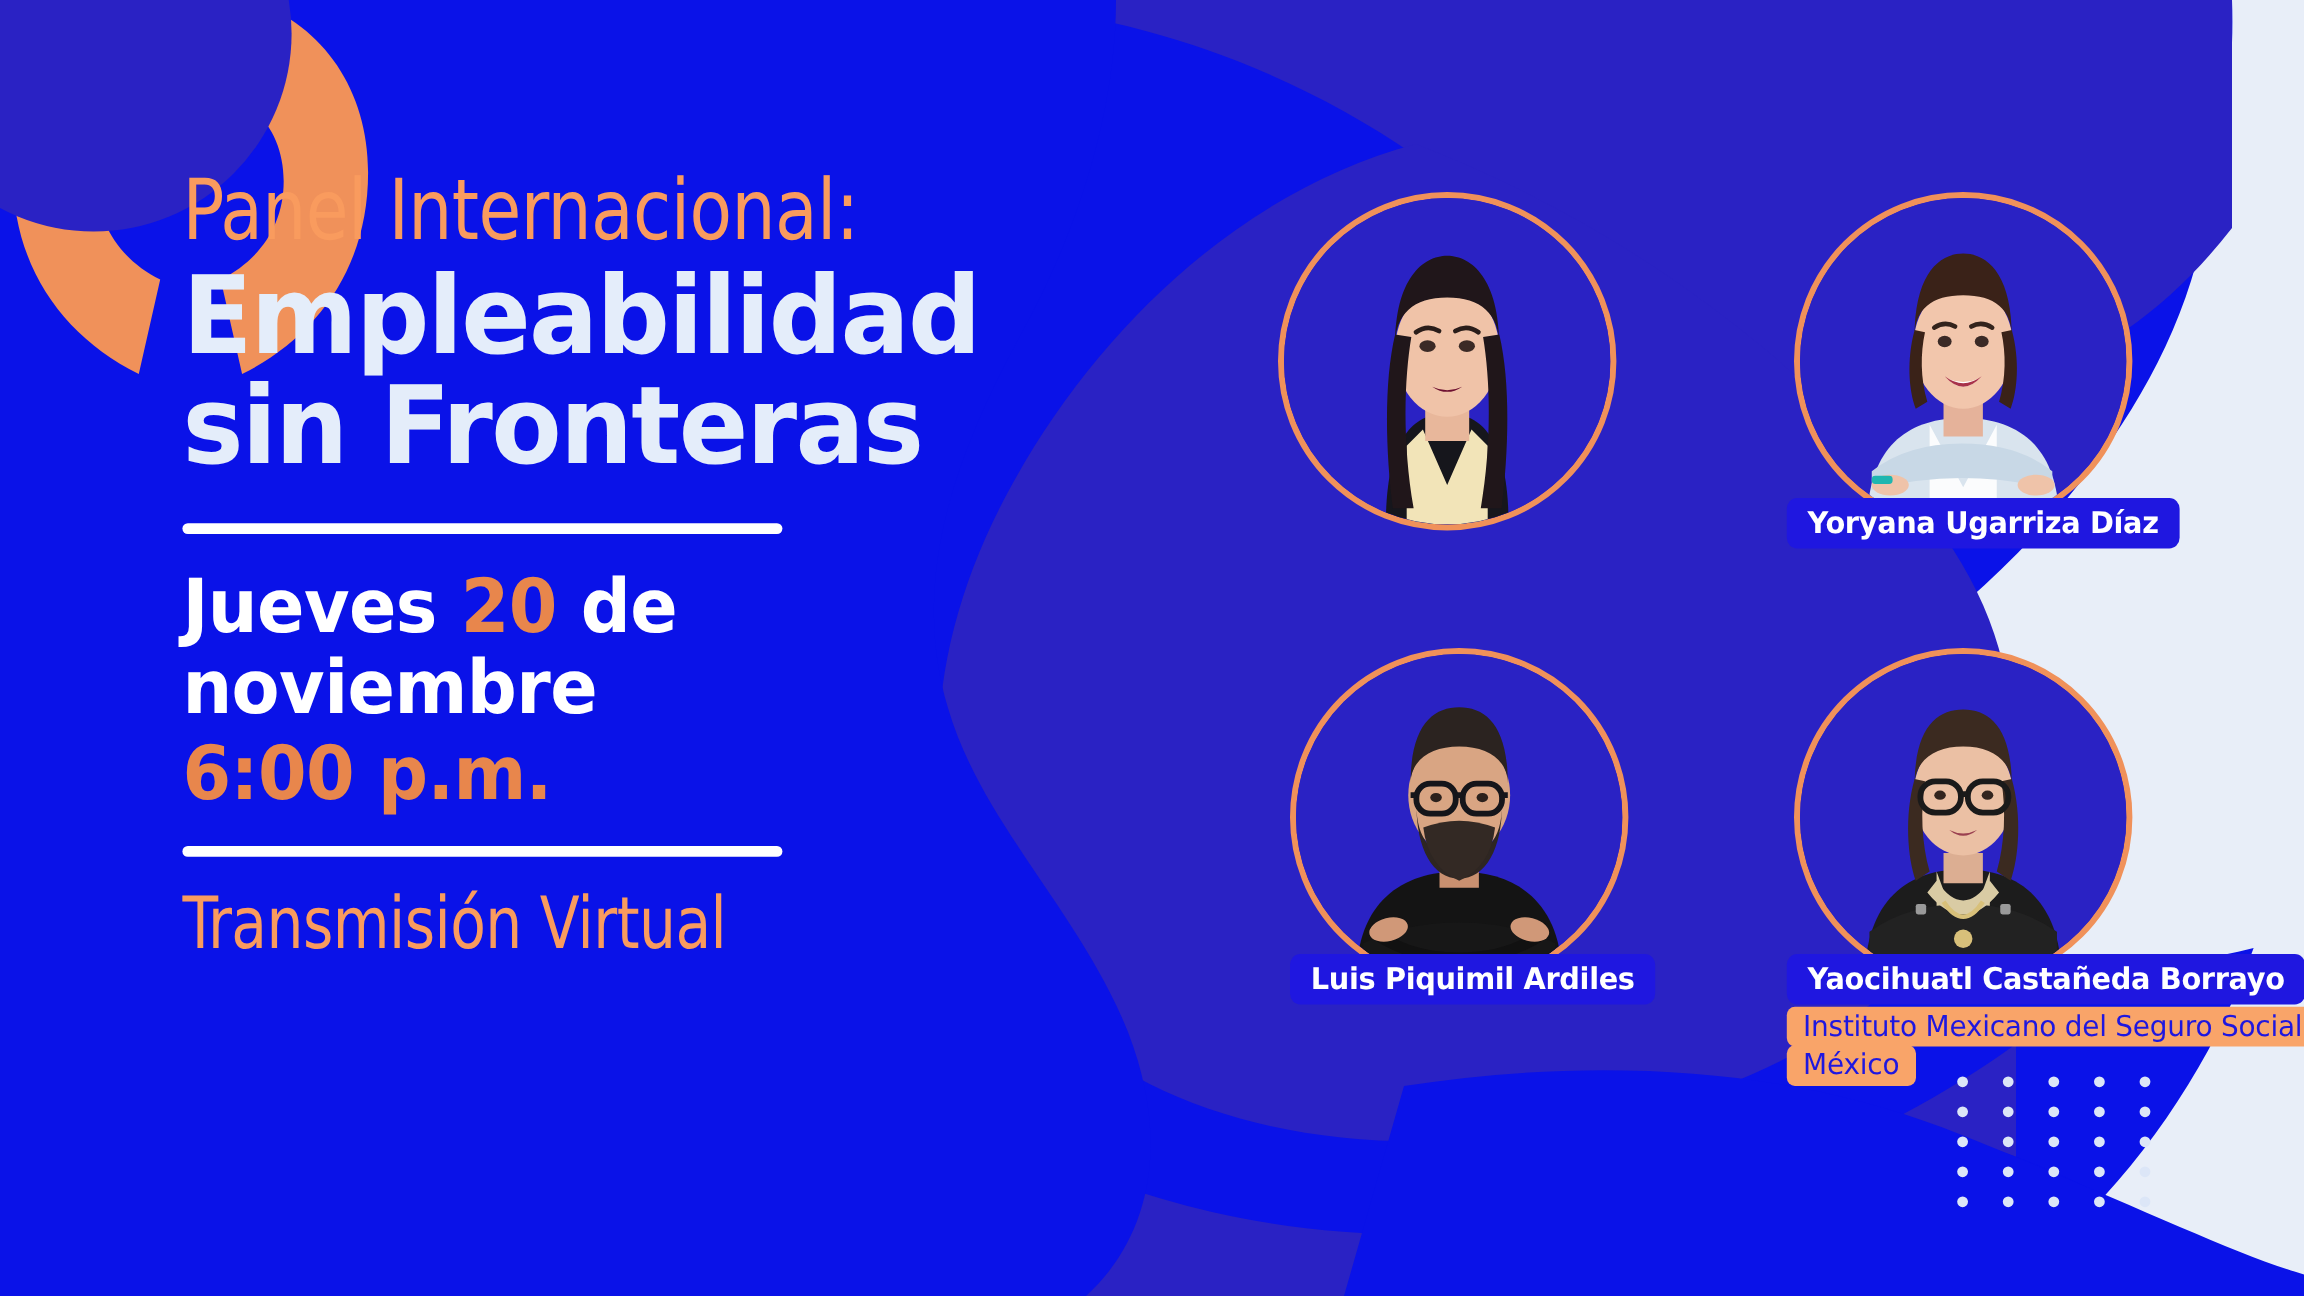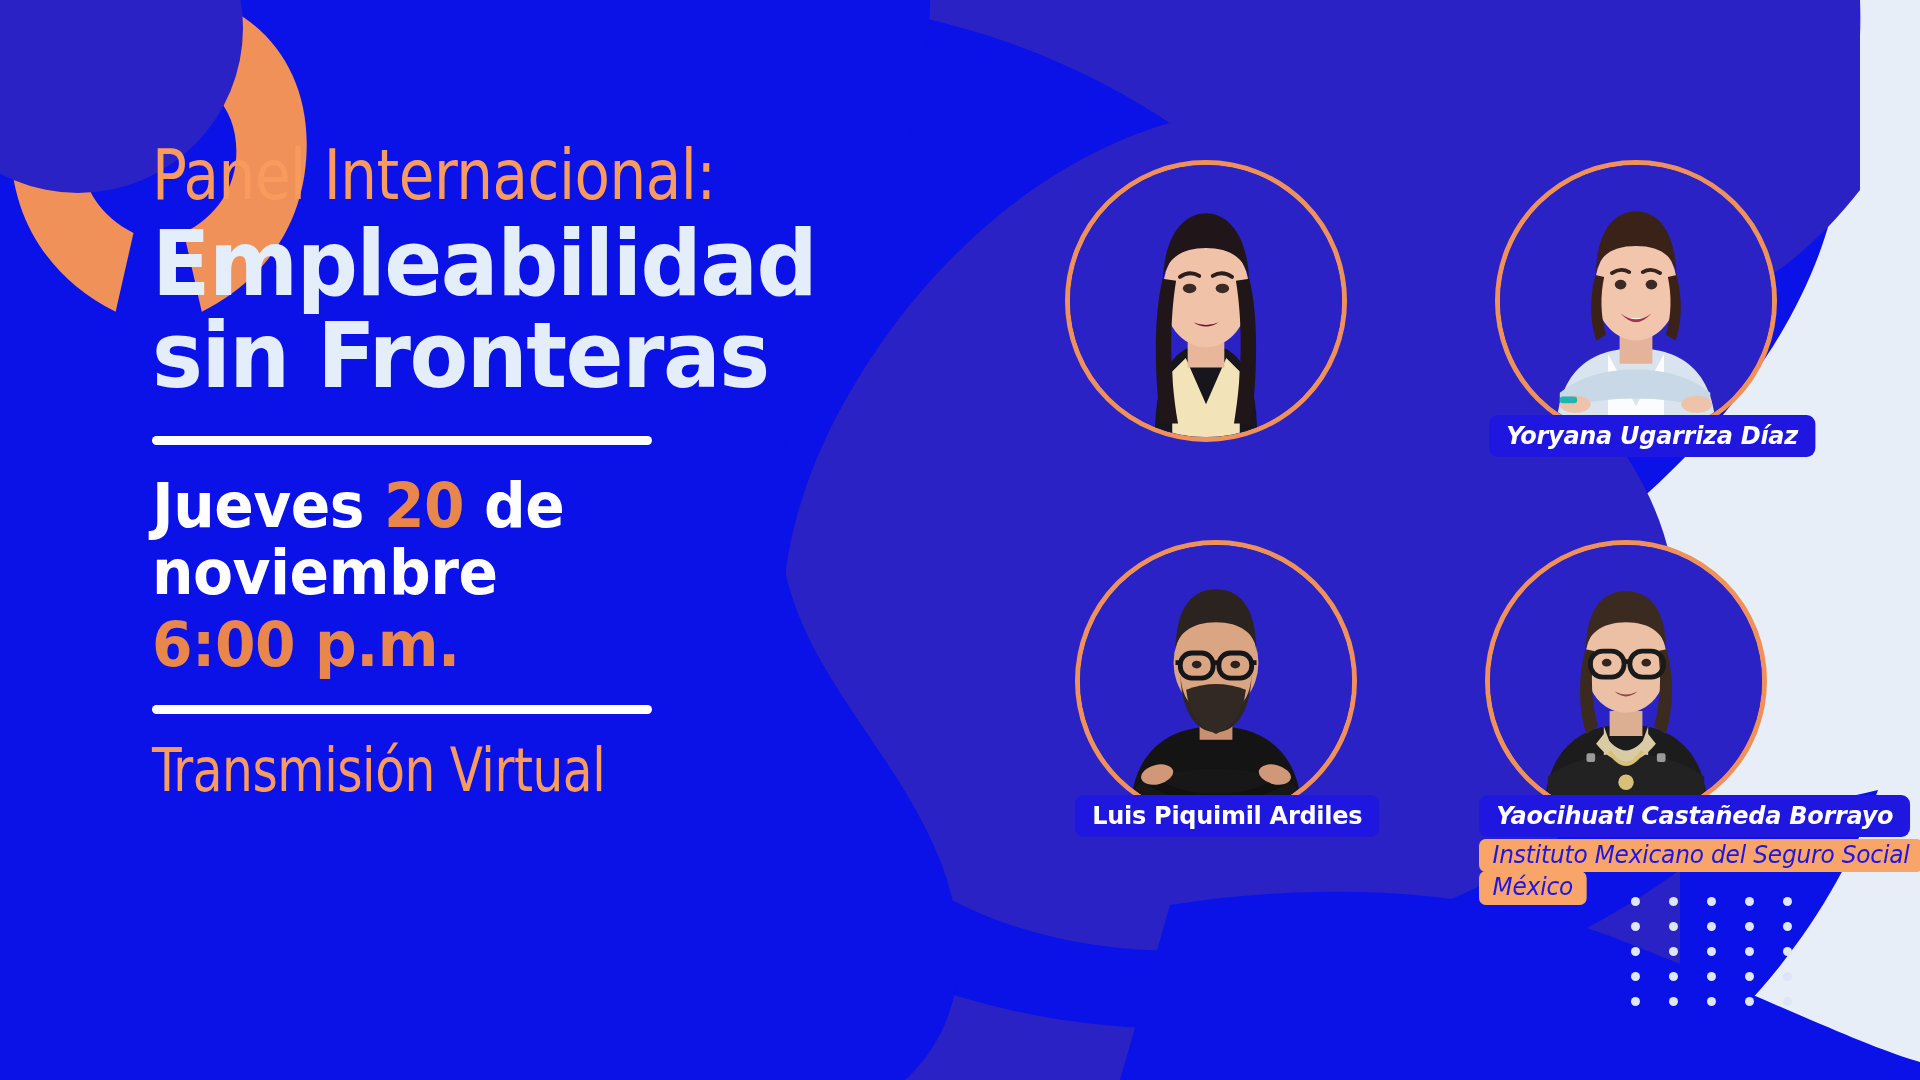--- a/index.html
+++ b/index.html
@@ -52,30 +52,30 @@
     font-family:"DejaVu Sans Condensed","Liberation Sans",sans-serif;
     transform:scaleX(.9);transform-origin:left center;white-space:nowrap;
   }
 
   
   .panelists{position:absolute;left:1055px;top:160px;width:840px;height:800px;z-index:7;}
   .panelist{position:absolute;}
   .p0{left:10px;  top:0px;}
   .p1{left:440px; top:0px;}
   .p2{left:20px;  top:380px;}
-  .p3{left:430px; top:380px;}
+  .p3{left:440px; top:380px;}
 
   .avatar{
     position:relative;width:282px;height:282px;border-radius:50%;
     background:#2A22C4;border:5px solid #F0915A;overflow:hidden;box-sizing:border-box;
   }
   .avatar svg{position:absolute;left:0;top:0;width:100%;height:100%;}
 
   .labels{position:absolute;top:255px;left:0;white-space:nowrap;}
-  .p1 .labels,.p3 .labels{left:-6px;font-style:italic;}
+  .p1 .labels,.p3 .labels{left:-6px;}
   .name-chip{
     display:inline-block;background:#1F17E0;color:#FFFFFF;
     font-size:25px;font-weight:700;letter-spacing:-0.3px;
     padding:6px 18px 7px 18px;border-radius:9px;
     font-family:"DejaVu Sans","Liberation Sans",sans-serif;
     transform:scaleX(.96);transform-origin:left center;
   }
   .org-wrap{margin-top:2px;}
   .org-line{
     display:table;background:#F9A469;color:#1F17E0;

